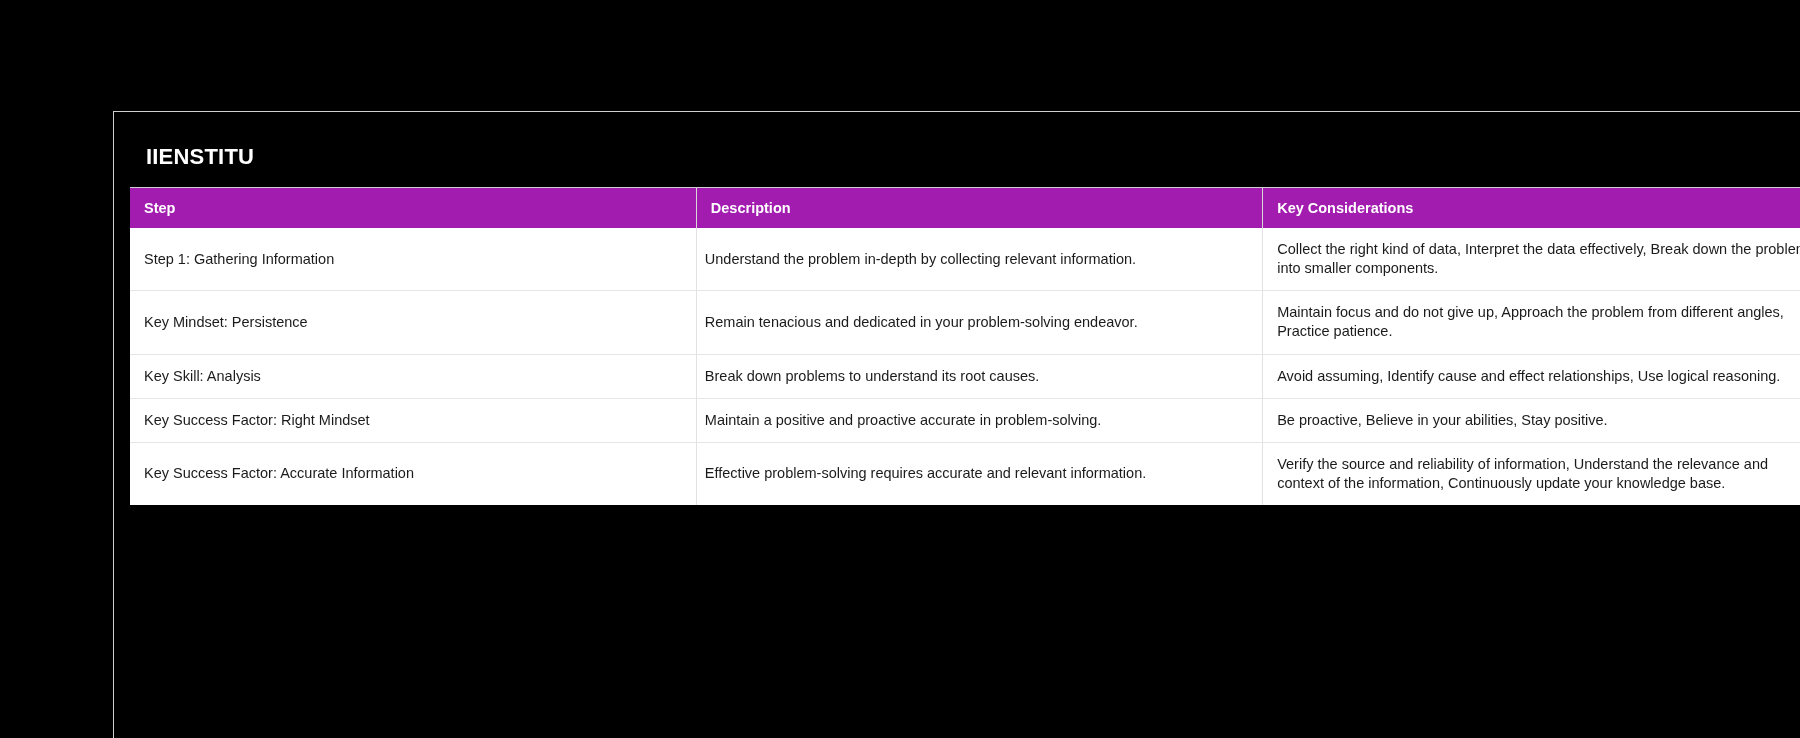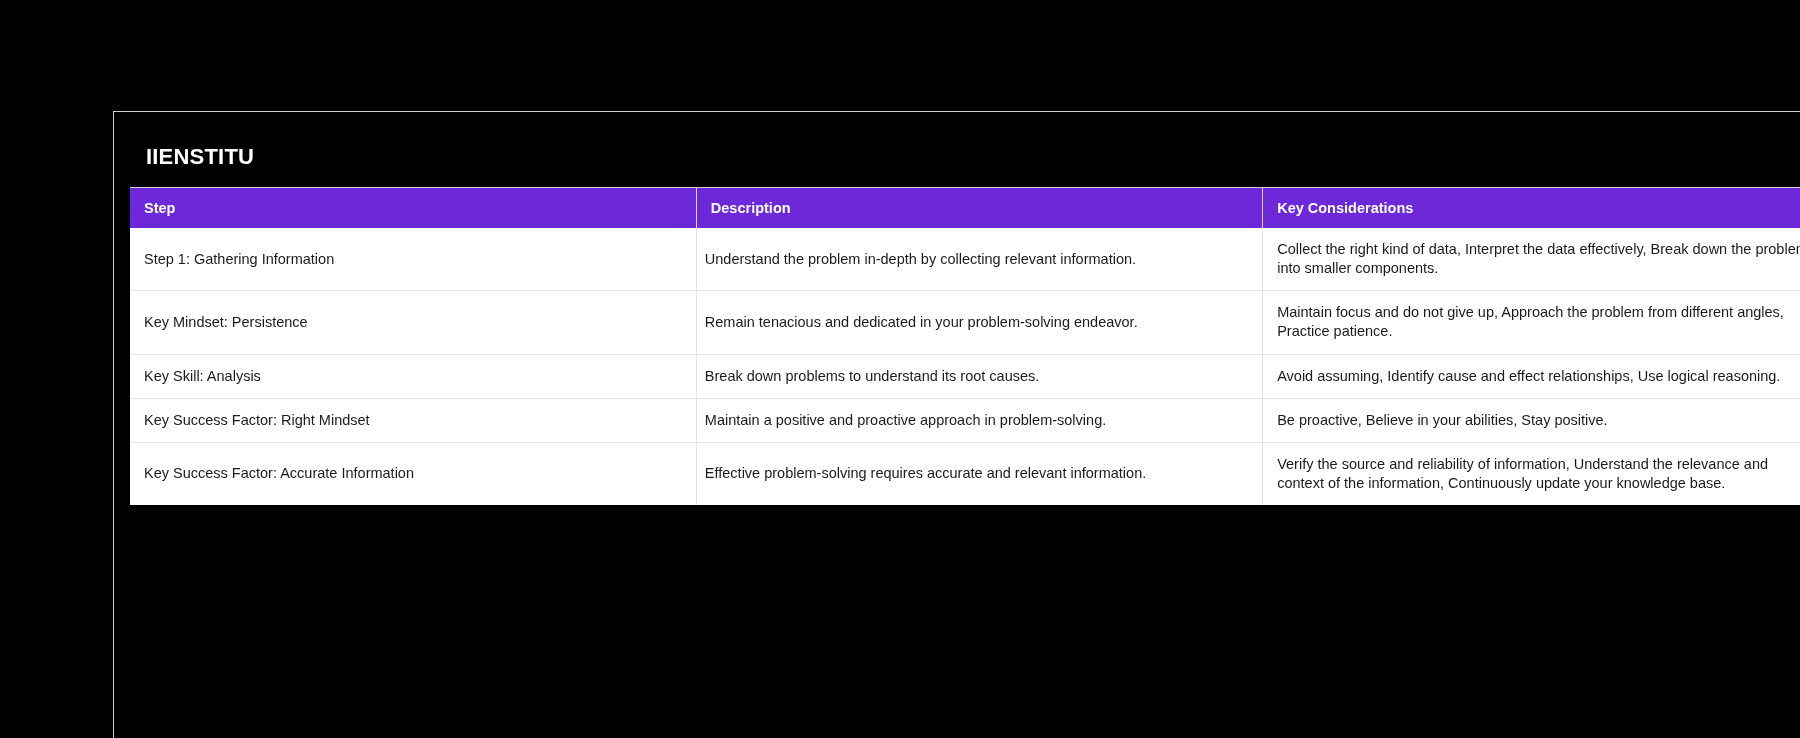--- a/index.html
+++ b/index.html
@@ -36,21 +36,21 @@
     background: #000000;
     color: #ffffff;
     font-size: 22px;
     font-weight: bold;
     letter-spacing: 0.2px;
     padding: 16px 0 17px 16px;
     border-bottom: 1px solid #cfcfcf;
   }
   
   tr.col-head th {
-    background: #6d28d9;
+    background: #a21caf;
     color: #ffffff;
     font-size: 14.5px;
     font-weight: bold;
     text-align: left;
     padding: 12px 14px 12px 14px;
     vertical-align: middle;
     border-right: 1px solid #d8d8d8;
     height: 38px;
   }
   tr.col-head th:last-child { border-right: none; }
@@ -100,21 +100,21 @@
             <td class="col-desc">Remain tenacious and dedicated in your problem-solving endeavor.</td>
             <td class="col-key">Maintain focus and do not give up, Approach the problem from different angles, Practice patience.</td>
           </tr>
           <tr>
             <td class="col-step">Key Skill: Analysis</td>
             <td class="col-desc">Break down problems to understand its root causes.</td>
             <td class="col-key">Avoid assuming, Identify cause and effect relationships, Use logical reasoning.</td>
           </tr>
           <tr>
             <td class="col-step">Key Success Factor: Right Mindset</td>
-            <td class="col-desc">Maintain a positive and proactive approach in problem-solving.</td>
+            <td class="col-desc">Maintain a positive and proactive accurate in problem-solving.</td>
             <td class="col-key">Be proactive, Believe in your abilities, Stay positive.</td>
           </tr>
           <tr>
             <td class="col-step">Key Success Factor: Accurate Information</td>
             <td class="col-desc">Effective problem-solving requires accurate and relevant information.</td>
             <td class="col-key">Verify the source and reliability of information, Understand the relevance and context of the information, Continuously update your knowledge base.</td>
           </tr>
         </tbody>
     </table>
   </div>

